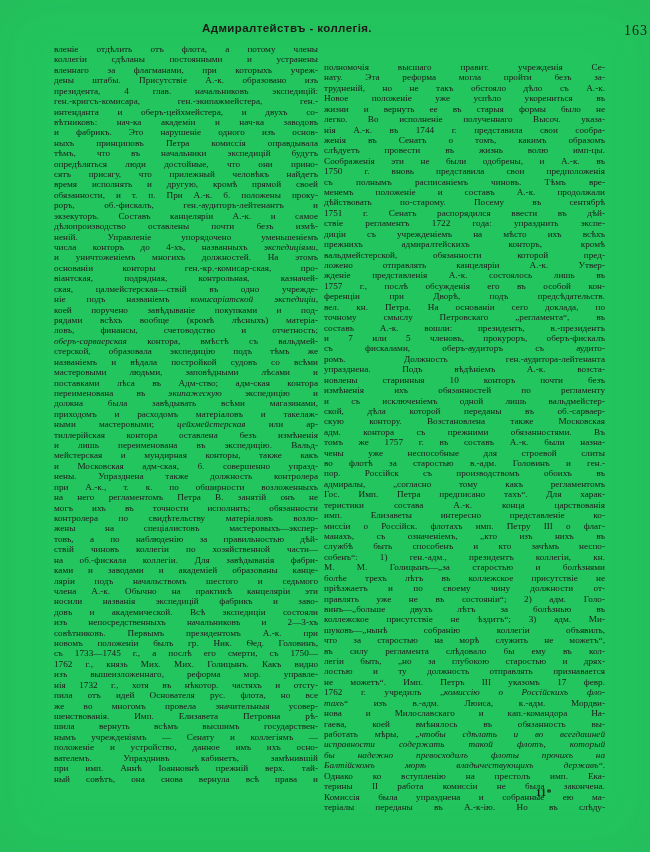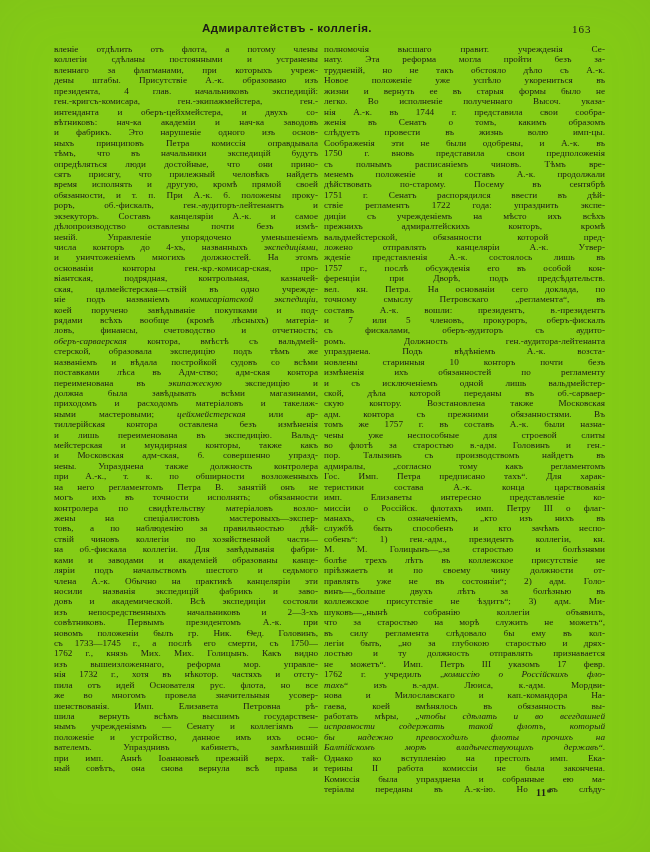--- a/index.html
+++ b/index.html
@@ -6,47 +6,47 @@
   body {
     width: 650px; height: 852px;
     background: #f4f3f0;
     font-family: "Liberation Serif", serif;
     color: #1d1b18;
     overflow: hidden;
     position: relative;
   }
   .page {
     position: absolute; inset: 0;
-    background: #84cc16;
+    background: #22c55e;
     box-shadow: inset 0 0 60px rgba(90,85,70,0.08);
   }
   .running-head-title {
     position: absolute;
     top: 22px; left: 287px;
     transform: translateX(-50%);
     font-family: "Liberation Sans", sans-serif;
     font-weight: bold;
     font-size: 11.5px;
     letter-spacing: 0.4px;
     white-space: nowrap;
   }
   .page-number {
     position: absolute;
-    top: 23px; left: 572px;
-    font-size: 11px;
+    top: 23px; left: 624px;
+    font-size: 14px;
     letter-spacing: 1px;
   }
   .column {
     position: absolute;
     top: 44px;
     font-size: 9.2px;
     line-height: 10.43px;
   }
   .column.left  { left: 54px;  width: 264px; font-family: Liberation Serif, serif; }
-  .column.right { left: 324px; width: 281px; }
+  .column.right { left: 324px; width: 281px; margin-top: 18px; }
   .line {
     text-align: justify;
     text-align-last: justify;
     white-space: nowrap;
     height: 10.43px;
     overflow: visible;
   }
   .line i { font-style: italic; }
   .signature-mark {
     position: absolute;
@@ -90,20 +90,21 @@
       <div class="line">основаніи конторы ген.-кр.-комисар-ская, про-</div>
       <div class="line">віантская, подрядная, контрольная, казначей-</div>
       <div class="line">ская, цалмейстерская—ствій въ одно учрежде-</div>
       <div class="line">ніе подъ названіемъ <i>комисаріатской экспедиціи</i>,</div>
       <div class="line">коей поручено завѣдываніе покупками и под-</div>
       <div class="line">рядами всѣхъ вообще (кромѣ лѣсныхъ) матеріа-</div>
       <div class="line">ловъ, финансы, счетоводство и отчетность;</div>
       <div class="line"><i>оберъ-сарваерская</i> контора, вмѣстѣ съ вальдмей-</div>
       <div class="line">стерской, образовала экспедицію подъ тѣмъ же</div>
       <div class="line">названіемъ и вѣдала постройкой судовъ со всѣми</div>
+      <div class="line">мастеровыми людьми, заповѣдными лѣсами и</div>
       <div class="line">поставками лѣса въ Адм-ство; адм-ская контора</div>
       <div class="line">переименована въ <i>экипажескую</i> экспедицію и</div>
       <div class="line">должна была завѣдывать всѣми магазинами,</div>
       <div class="line">приходомъ и расходомъ матеріаловъ и такелаж-</div>
       <div class="line">ными мастеровыми; <i>цейхмейстерская</i> или ар-</div>
       <div class="line">тиллерійская контора оставлена безъ измѣненія</div>
       <div class="line">и лишь переименована въ экспедицію. Вальд-</div>
       <div class="line">мейстерская и мундирная конторы, также какъ</div>
       <div class="line">и Московская адм-ская, б. совершенно упразд-</div>
       <div class="line">нены. Упразднена также должность контролера</div>
@@ -171,21 +172,21 @@
       <div class="line">упразднена. Подъ вѣдѣніемъ А.-к. возста-</div>
       <div class="line">новлены старинныя 10 конторъ почти безъ</div>
       <div class="line">измѣненія ихъ обязанностей по регламенту</div>
       <div class="line">и съ исключеніемъ одной лишь вальдмейстер-</div>
       <div class="line">ской, дѣла которой переданы въ об.-сарваер-</div>
       <div class="line">скую контору. Возстановлена также Московская</div>
       <div class="line">адм. контора съ прежними обязанностями. Въ</div>
       <div class="line">томъ же 1757 г. въ составъ А.-к. были назна-</div>
       <div class="line">чены уже неспособные для строевой слиты</div>
       <div class="line">во флотѣ за старостью в.-адм. Головинъ и ген.-</div>
-      <div class="line">пор. Талызинъ съ производствомъ найдетъ въ</div>
+      <div class="line">пор. Россійск съ производствомъ обоихъ въ</div>
       <div class="line">адмиралы, „согласно тому какъ регламентомъ</div>
       <div class="line">Гос. Имп. Петра предписано тахъ“. Для харак-</div>
       <div class="line">теристики состава А.-к. конца царствованія</div>
       <div class="line">имп. Елизаветы интересно представленіе ко-</div>
       <div class="line">миссіи о Россійск. флотахъ имп. Петру III о флаг-</div>
       <div class="line">манахъ, съ означеніемъ, „кто изъ нихъ въ</div>
       <div class="line">службѣ быть способенъ и кто зачѣмъ неспо-</div>
       <div class="line">собенъ“: 1) ген.-адм., президентъ коллегіи, кн.</div>
       <div class="line">М. М. Голицынъ—„за старостью и болѣзнями</div>
       <div class="line">болѣе трехъ лѣтъ въ коллежское присутствіе не</div>

